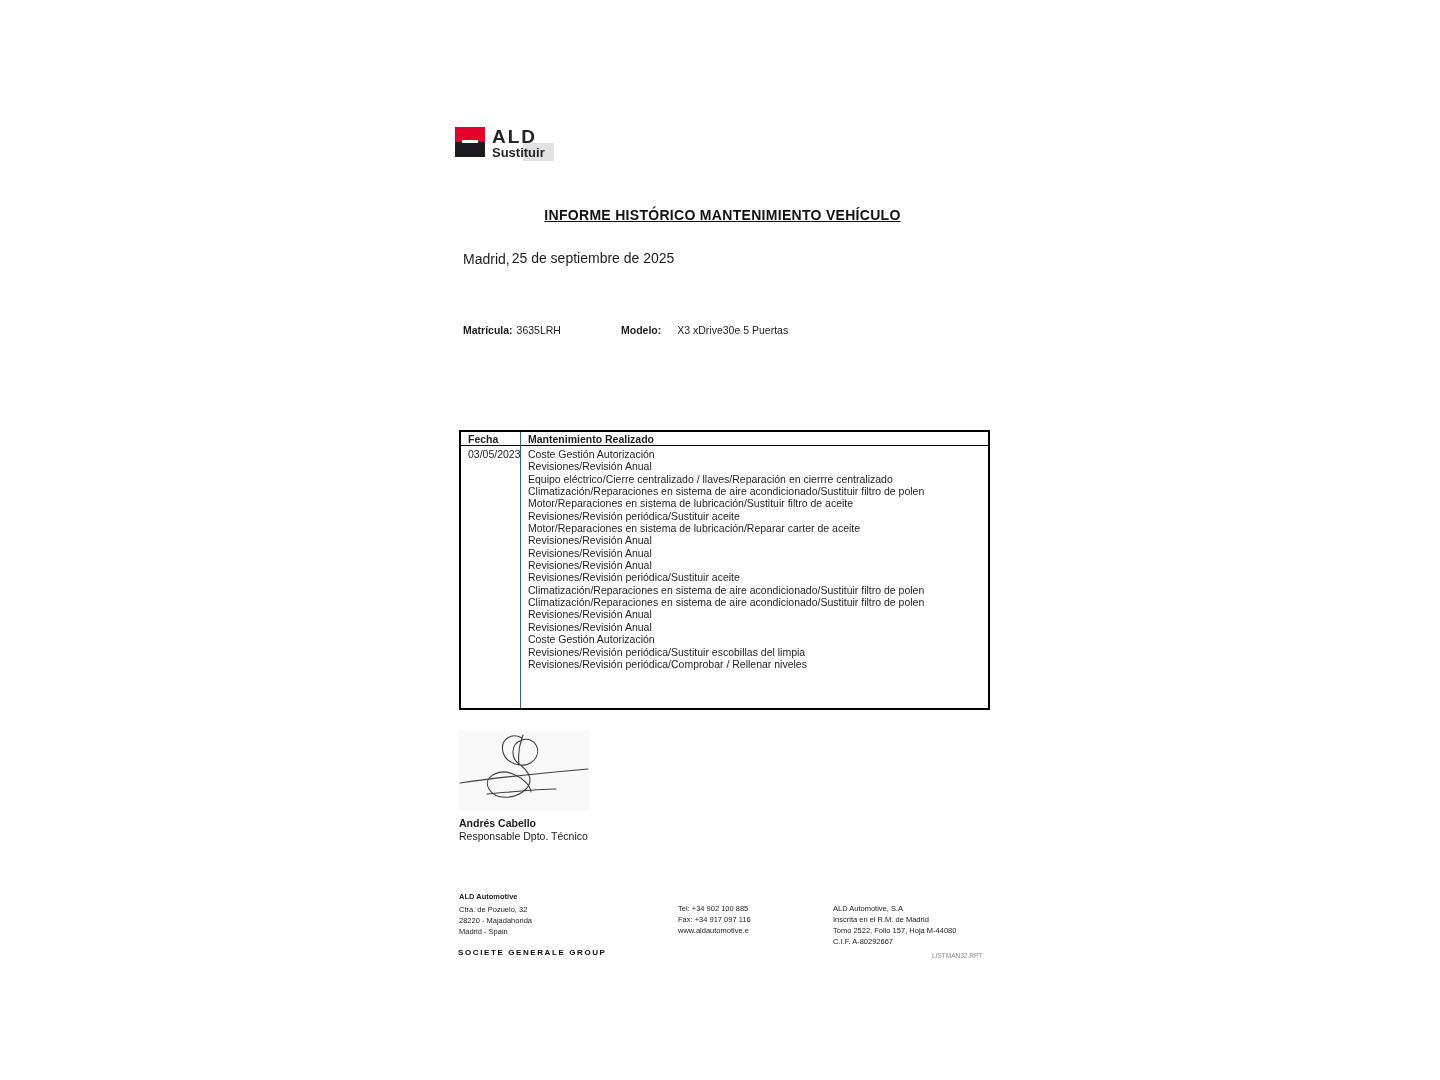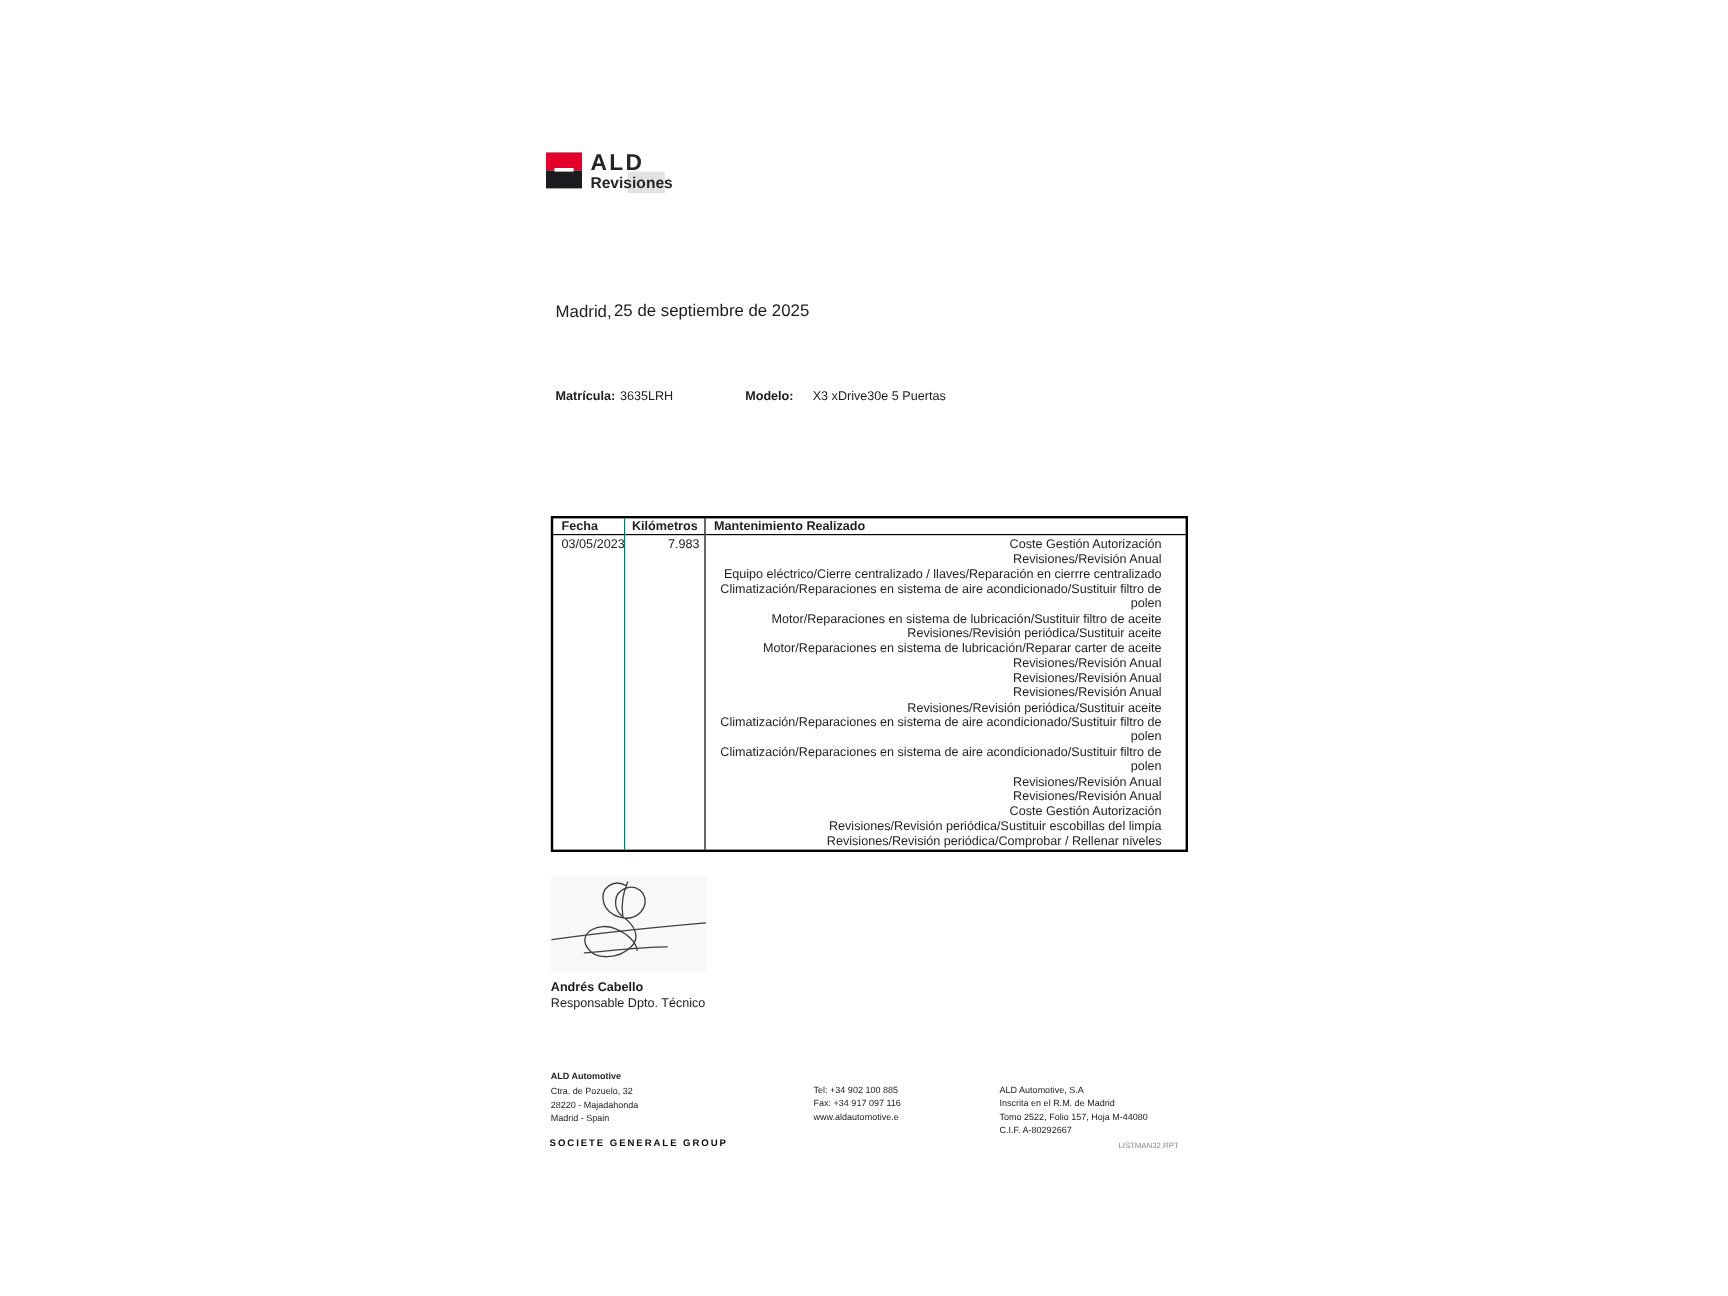--- a/index.html
+++ b/index.html
@@ -42,21 +42,21 @@
   .mtable .col{box-sizing:border-box;}
   .col-fecha{width:60px;border-right:1px solid #0f766e;}
   .col-km{width:67px;border-right:1px solid #000;}
   .col-mant{flex:1;}
   .th{
     height:14px;line-height:14px;font-weight:bold;
     border-bottom:1px solid #000;box-sizing:border-box;
     padding-left:7px;white-space:nowrap;
   }
   .th.center{text-align:center;padding-left:0;}
-  .td{padding:2px 4px 0 7px;line-height:12.35px;text-align:right;}
+  .td{padding:2px 4px 0 7px;line-height:12.35px;}
   .td.items{padding-right:20px;}
   .td.items div{line-height:12.35px;}
   
   .sigbox{position:absolute;left:459px;top:731px;width:130px;height:80px;background:#f8f8f8;}
   .signame{position:absolute;left:459px;top:817px;font-size:10.5px;font-weight:bold;}
   .sigrole{position:absolute;left:459px;top:830px;font-size:10.5px;}
   
   .foot{font-size:7.5px;line-height:11px;color:#222;}
   .foot-col1{position:absolute;left:459px;top:891px;}
   .foot-col1 .bold{font-weight:bold;margin-bottom:2px;}
@@ -74,43 +74,40 @@
 <div class="page">
 
   <div class="logo">
     <div class="logo-artifact"></div>
     <div class="logo-square">
       <div class="red" style="background: rgb(228, 0, 43);"></div>
       <div class="black" style="background: rgb(29, 27, 32);"></div>
       <div class="bar"></div>
     </div>
     <div class="logo-ald">ALD</div>
-    <div class="logo-sub">Revisiones</div>
+    <div class="logo-sub">Sustituir</div>
   </div>
 
+  <div class="title">INFORME HISTÓRICO MANTENIMIENTO VEHÍCULO</div>
 
   <div class="dateline">
     <span class="city">Madrid,</span><span>25 de septiembre de 2025</span>
   </div>
 
   <div class="vehicle">
     <span class="lbl">Matrícula:</span><span class="val1">3635LRH</span>
     <span class="grp2">
       <span class="lbl">Modelo:</span><span class="val2">X3 xDrive30e 5 Puertas</span>
     </span>
   </div>
 
   <div class="mtable">
     <div class="col col-fecha">
       <div class="th">Fecha</div>
       <div class="td">03/05/2023</div>
-    </div>
-    <div class="col col-km">
-      <div class="th center">Kilómetros</div>
-      <div class="td">7.983</div>
     </div>
     <div class="col col-mant">
       <div class="th">Mantenimiento Realizado</div>
       <div class="td items">
           <div>Coste Gestión Autorización</div>
           <div>Revisiones/Revisión Anual</div>
           <div>Equipo eléctrico/Cierre centralizado / llaves/Reparación en cierrre centralizado</div>
           <div>Climatización/Reparaciones en sistema de aire acondicionado/Sustituir filtro de polen</div>
           <div>Motor/Reparaciones en sistema de lubricación/Sustituir filtro de aceite</div>
           <div>Revisiones/Revisión periódica/Sustituir aceite</div>

